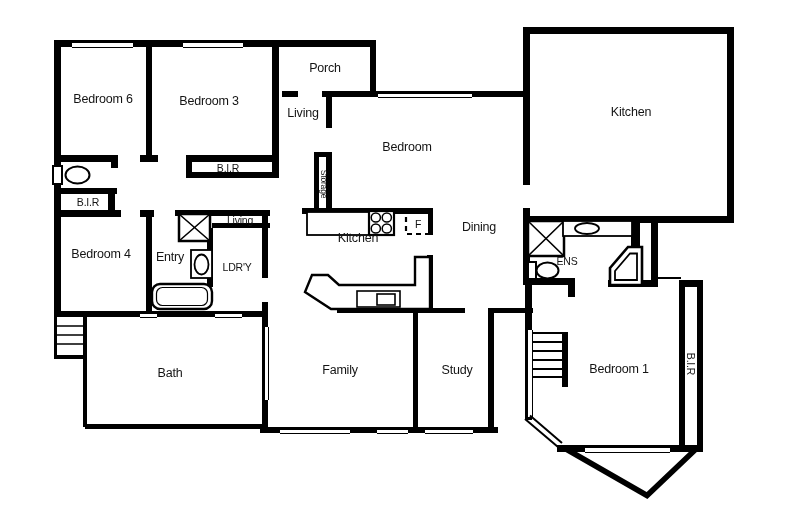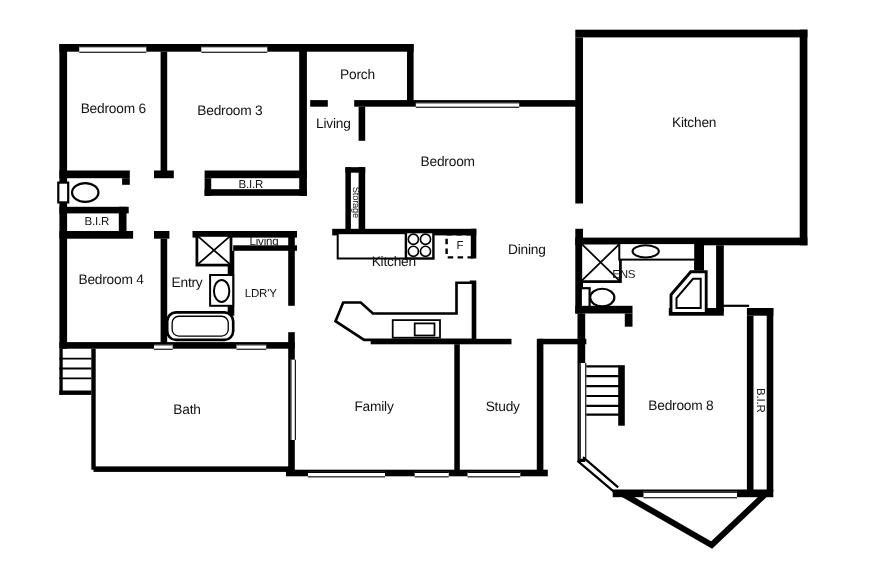--- a/index.html
+++ b/index.html
@@ -182,20 +182,20 @@
   <span class="lbl" style="left:631px;top:112px">Kitchen</span>
   <span class="lbl lbl-sm" style="left:228px;top:168px">B.I.R</span>
   <span class="lbl lbl-sm" style="left:88px;top:202px">B.I.R</span>
   <span class="lbl" style="left:101px;top:254px">Bedroom 4</span>
   <span class="lbl" style="left:170px;top:257px">Entry</span>
   <span class="lbl lbl-sm" style="left:240px;top:220px">Living</span>
   <span class="lbl lbl-sm" style="left:237px;top:267px">LDR'Y</span>
   <span class="lbl lbl-xs vert" style="left:324px;top:184px">Storage</span>
   <span class="lbl" style="left:358px;top:238px">Kitchen</span>
   <span class="lbl" style="left:479px;top:227px">Dining</span>
-  <span class="lbl lbl-sm" style="left:567px;top:250px">ENS</span>
+  <span class="lbl lbl-sm" style="left:567px;top:261px">ENS</span>
   <span class="lbl lbl-sm" style="left:418px;top:223.5px">F</span>
   <span class="lbl" style="left:170px;top:373px">Bath</span>
   <span class="lbl" style="left:340px;top:370px">Family</span>
   <span class="lbl" style="left:457px;top:370px">Study</span>
-  <span class="lbl" style="left:619px;top:369px">Bedroom 8</span>
+  <span class="lbl" style="left:619px;top:369px">Bedroom 1</span>
   <span class="lbl lbl-sm vert" style="left:691px;top:364px">B.I.R</span>
 </div>
 
 </body></html>

